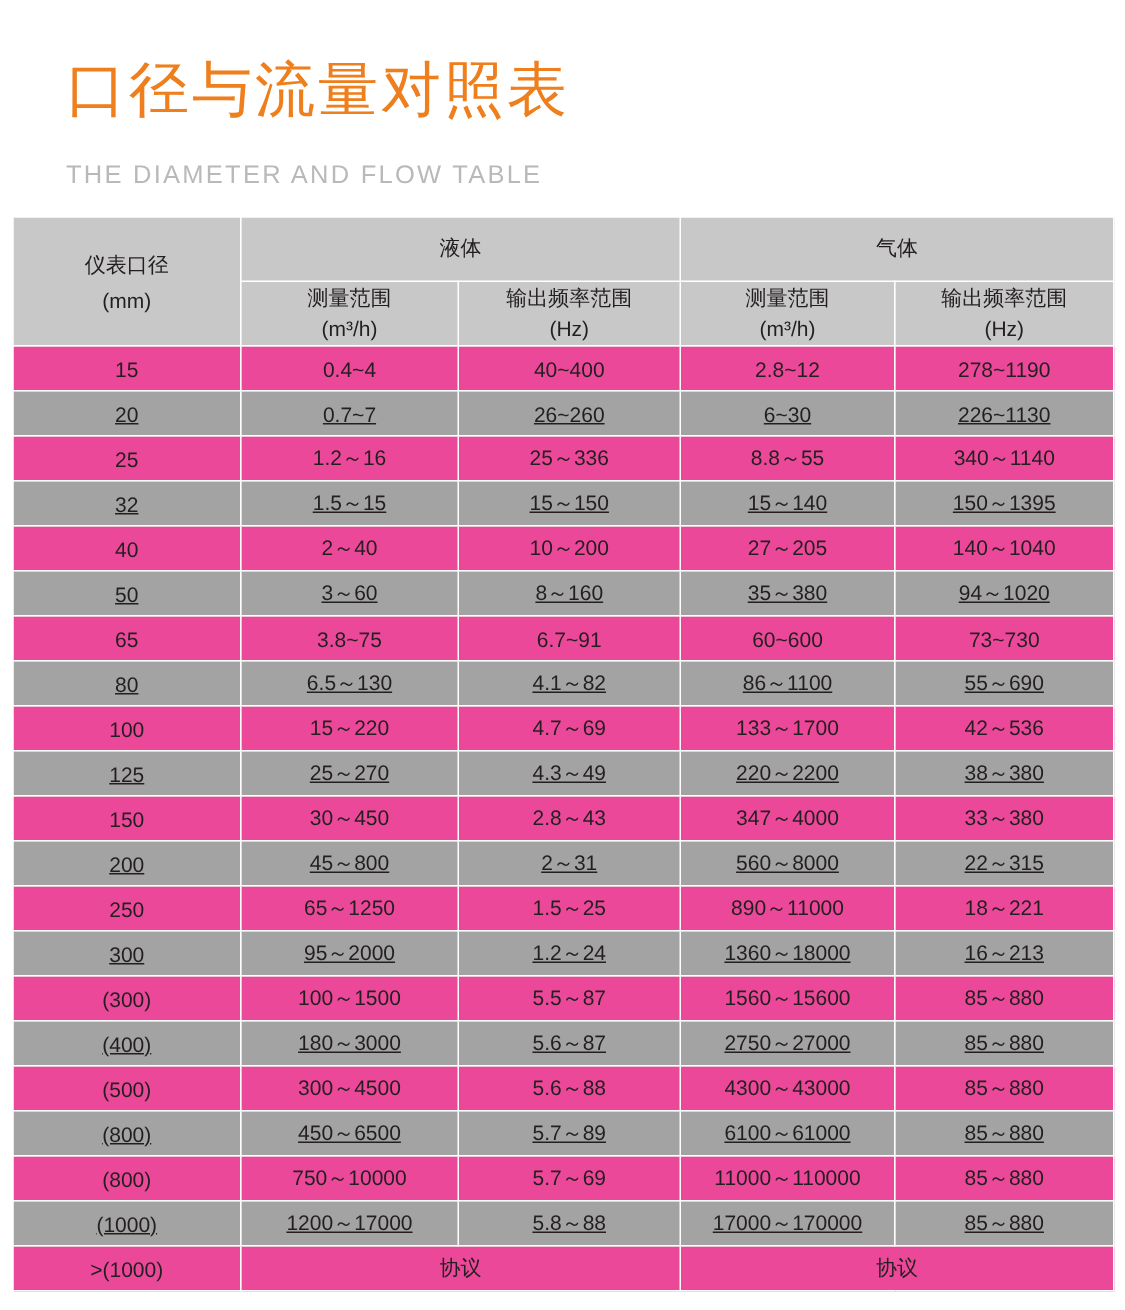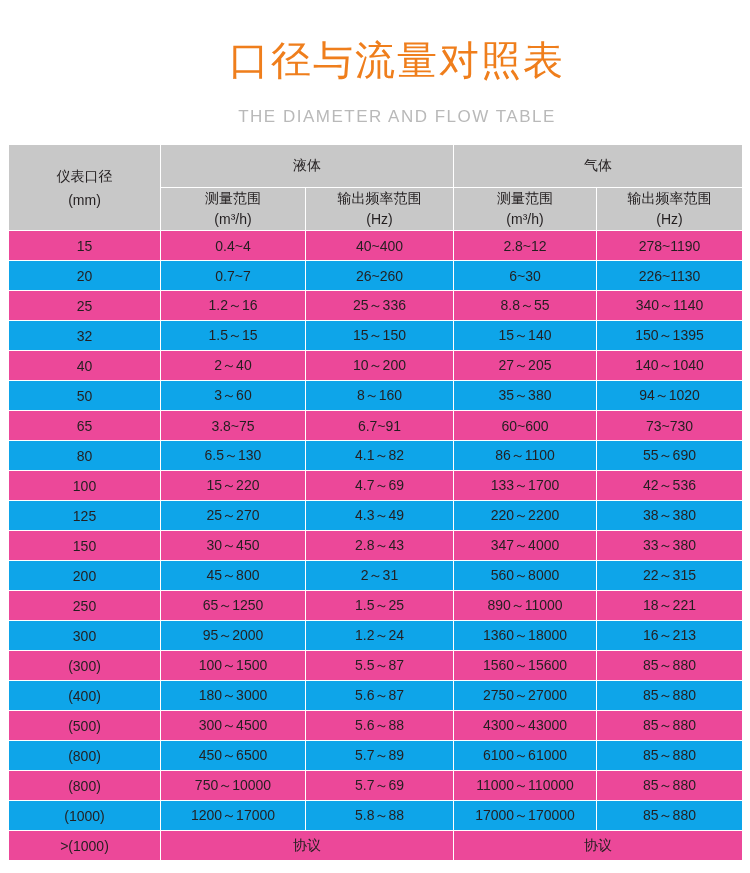--- a/index.html
+++ b/index.html
@@ -14,21 +14,20 @@
     color: #231f20;
     overflow: hidden;
   }
   .page {
     width: 750px;
     height: 873px;
     position: relative;
     box-sizing: border-box;
   }
   .title-block {
-    text-align: center;
     padding-top: 34px;
     padding-left: 44px;
   }
   .main-title {
     font-size: 40px;
     line-height: 52px;
     color: #ef7e1c;
     letter-spacing: 2px;
     font-weight: normal;
     margin: 0;
@@ -63,21 +62,21 @@
   col.c0 { width: 152px; }
   col.c1 { width: 145px; }
   col.c2 { width: 148px; }
   col.c3 { width: 143px; }
   col.c4 { width: 146px; }
 
   .hdr-dark {
     background: #c8c8c8;
   }
   .row-a { background: #ec4899; }
-  .row-b { background: #0ea5e9; }
+  .row-b { background: #a3a3a3; text-decoration: underline; }
 
   .h-group {
     height: 42px;
     font-size: 15px;
   }
   .h-diam {
     height: 84px;
     font-size: 15px;
     line-height: 24px;
   }

